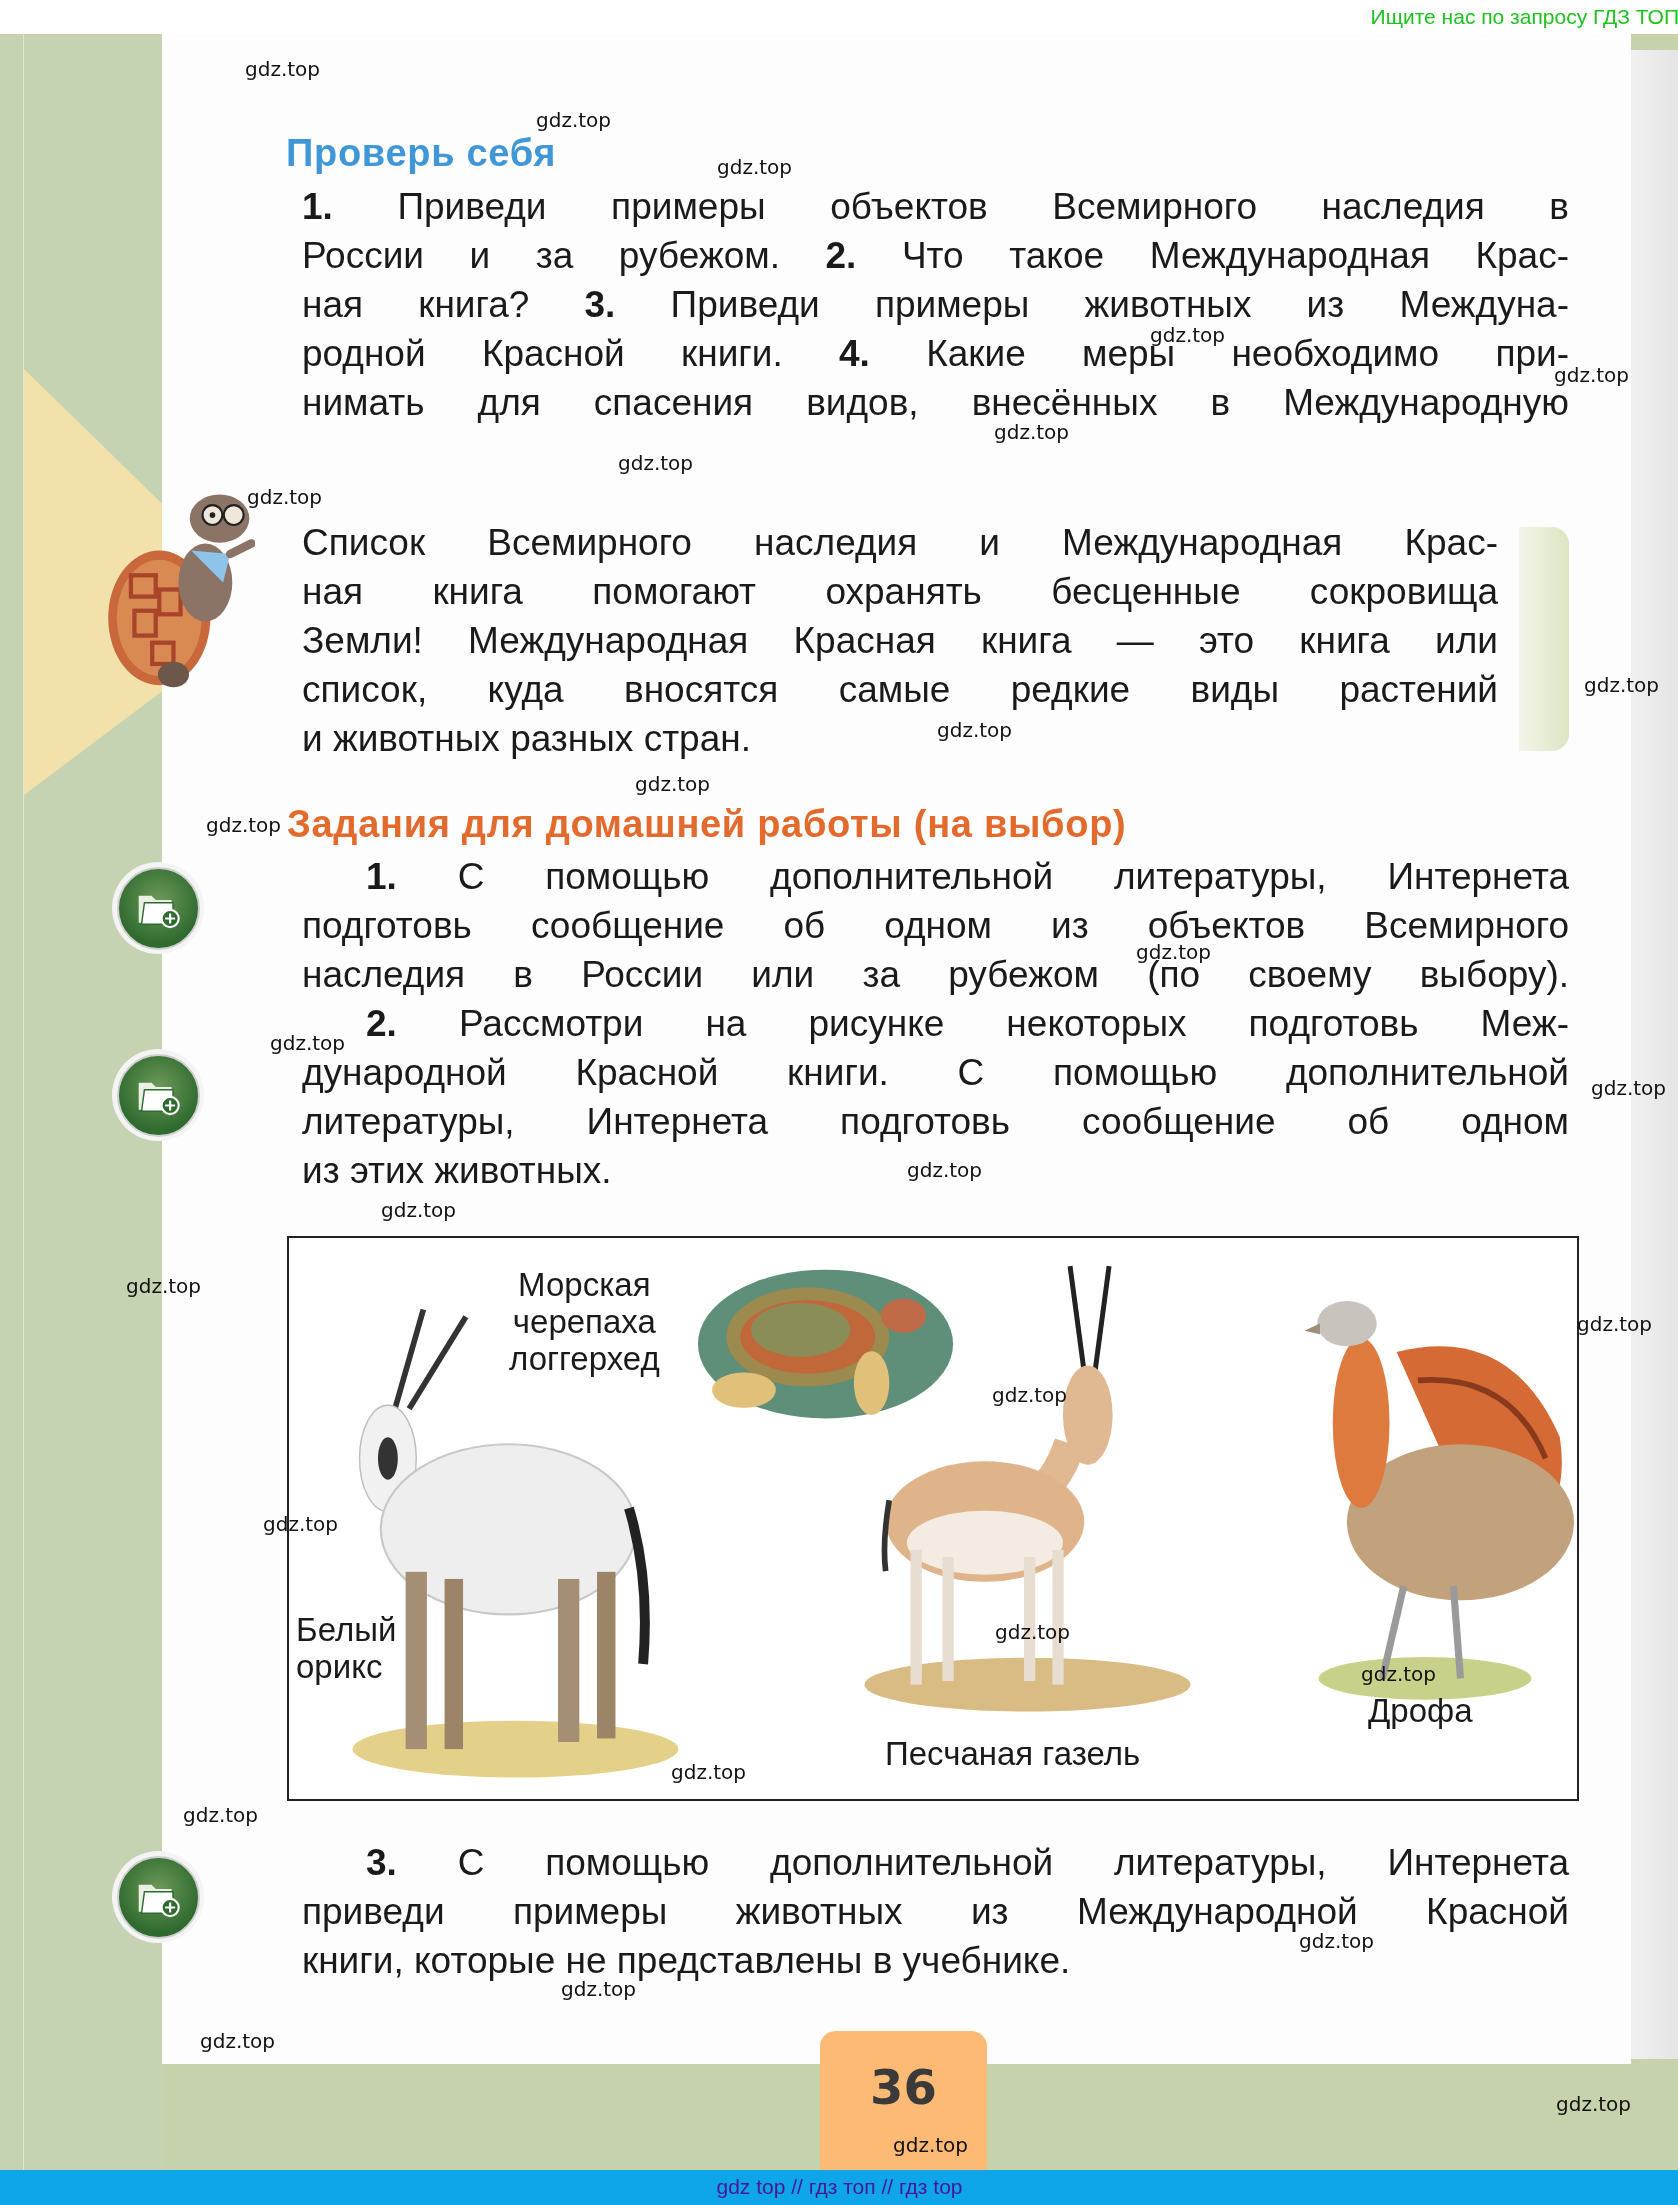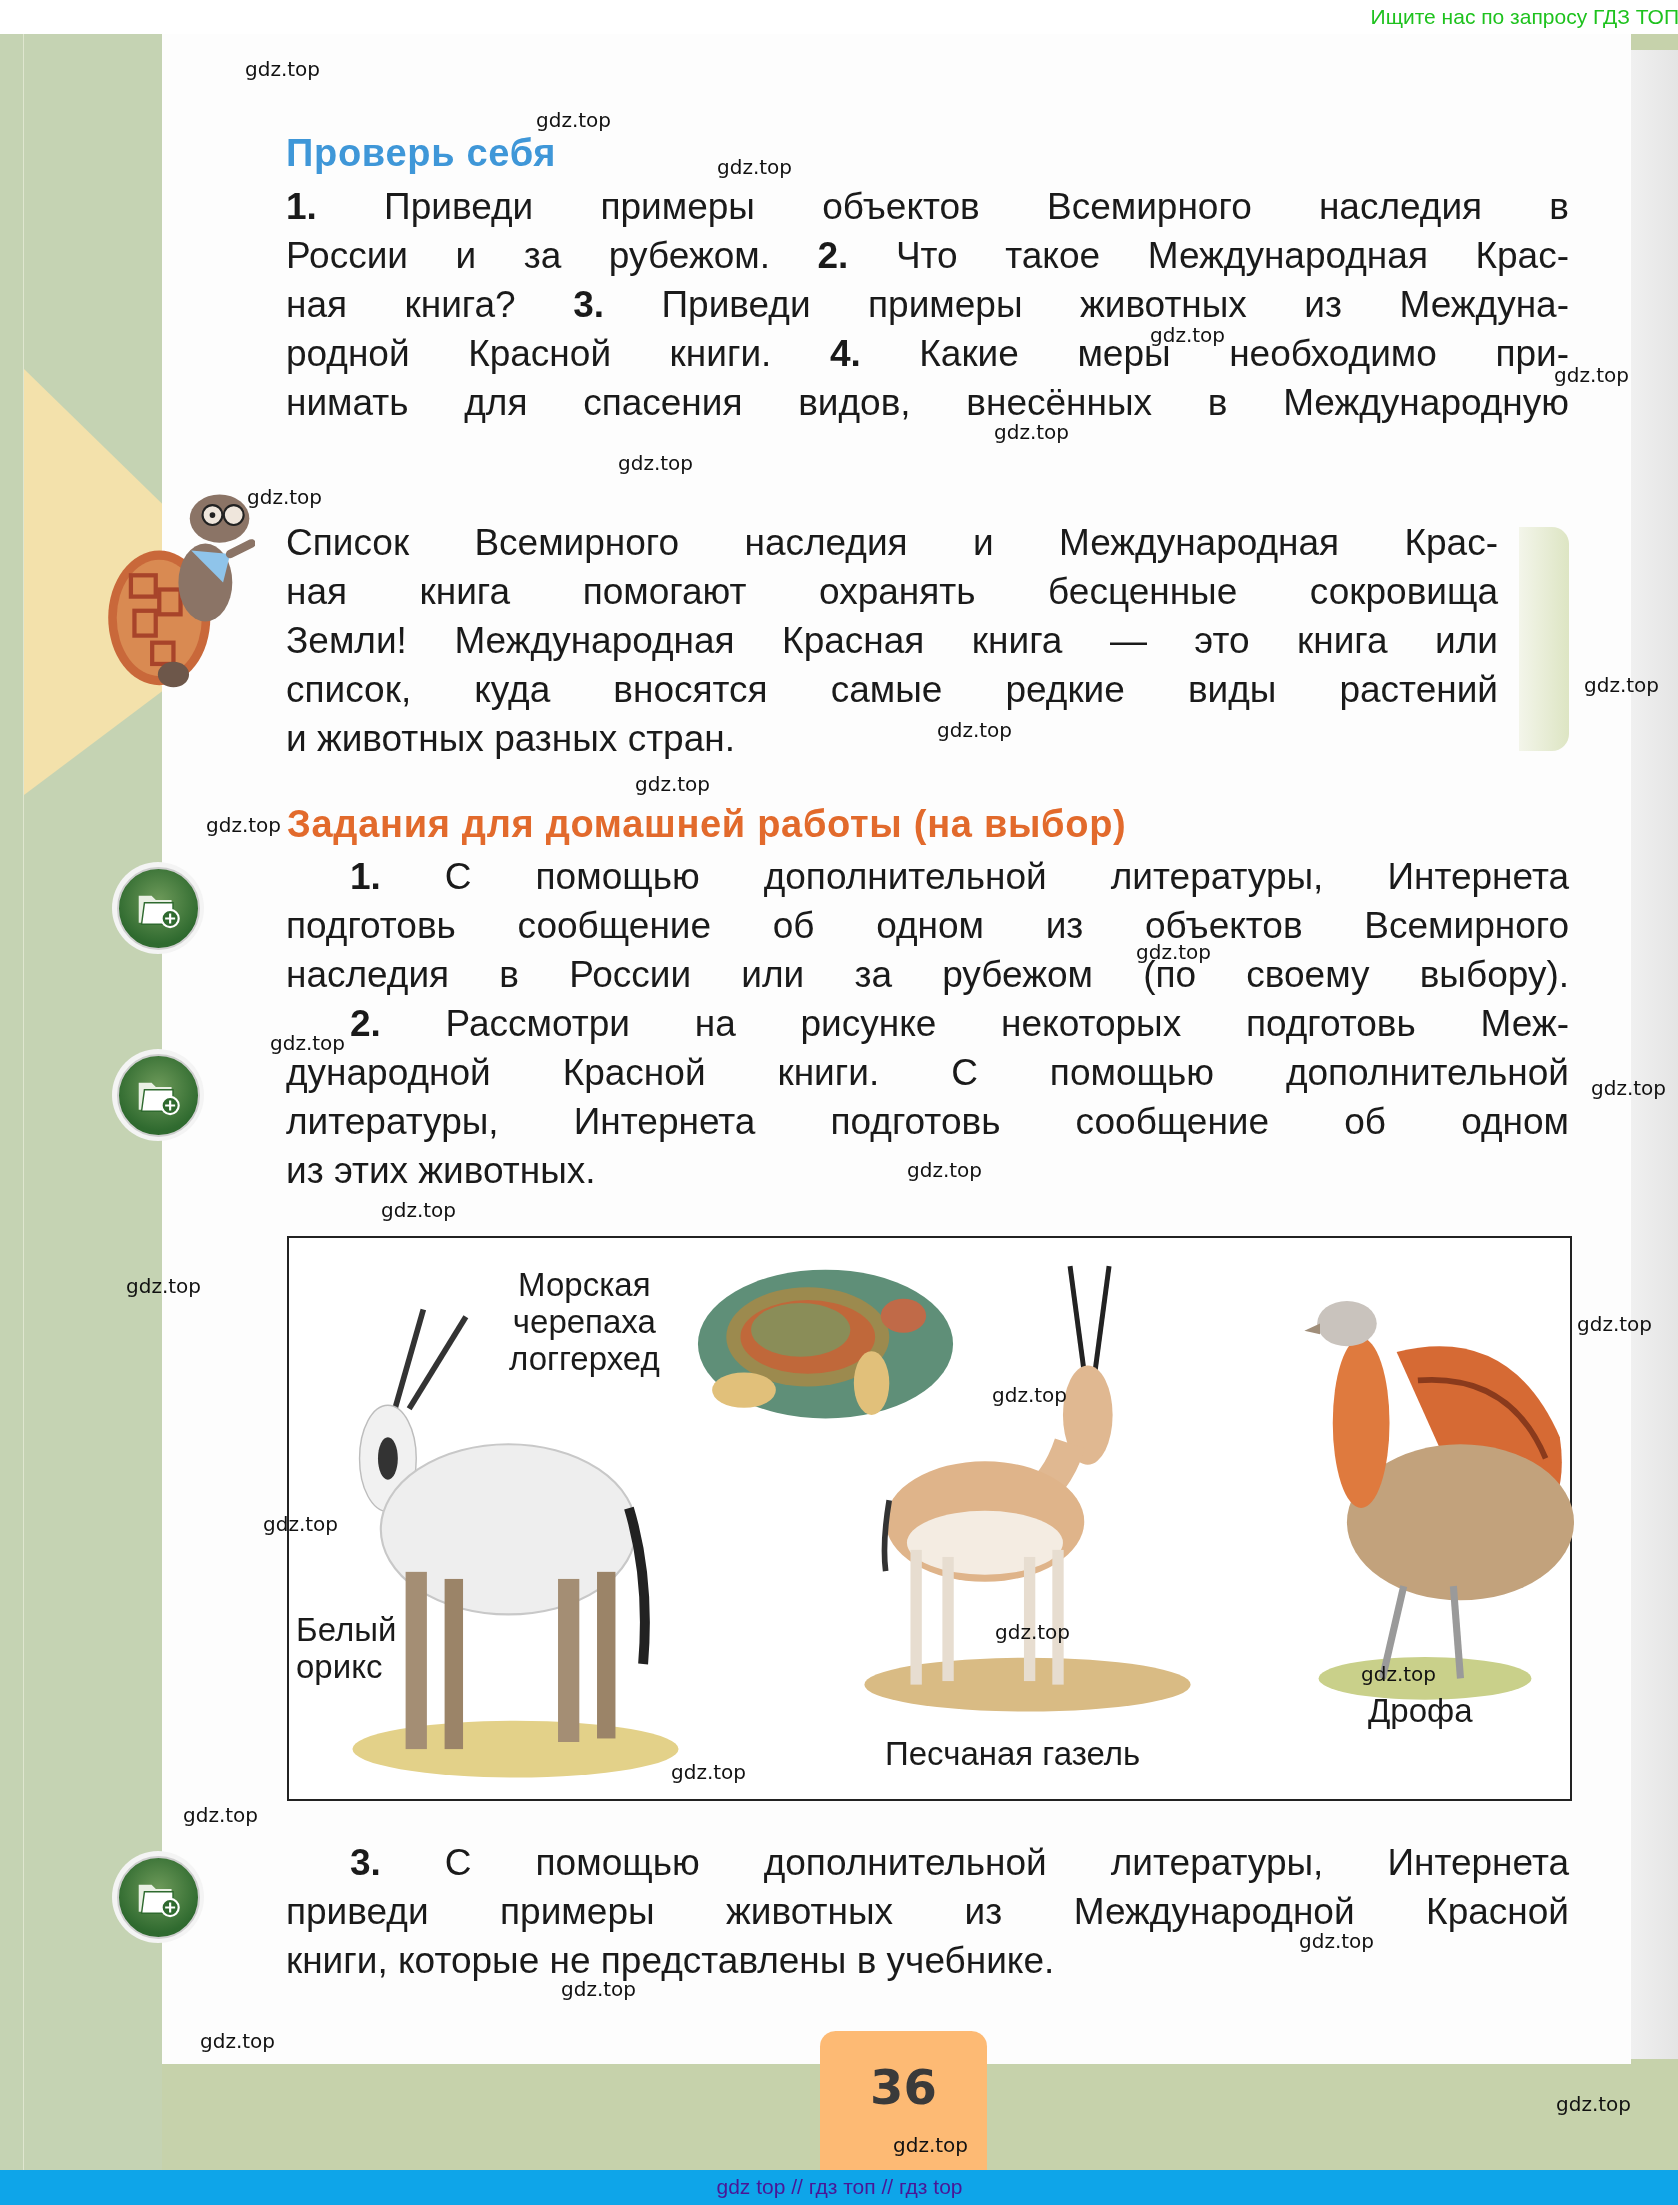--- a/index.html
+++ b/index.html
@@ -51,40 +51,40 @@
     position:absolute; font-weight:bold; font-size:38px; letter-spacing:0.7px;
     white-space:nowrap;
   }
   .blue { color:#3f97d8; }
   .orange { color:#e26a2c; }
   .para {
     position:absolute; font-size:37px; line-height:49px; color:#1a1a1a;
     text-align:justify; text-align-last:auto;
   }
   .para b { font-weight:bold; }
-  .para .line { display:block; text-align:justify; text-align-last:justify; white-space:nowrap; }
+  .para .line { display:block; text-align:justify; text-align-last:justify; white-space:nowrap;margin-left:16px; }
   .para .line.last { text-align-last:left; }
   .watermark {
     position:absolute; font-size:20px; color:#111; white-space:nowrap;
     font-family:"DejaVu Sans", sans-serif;
   }
   .task-icon {
     position:absolute; width:92px; height:92px; border-radius:50%;
     background:#f4f4f4;
     display:flex; align-items:center; justify-content:center;
   }
   .task-icon .inner {
     width:79px; height:79px; border-radius:50%;
     background:radial-gradient(circle at 50% 40%,#6e9a5a,#2f6a2f 70%);
     border:2.1px solid #cfcfcf;
     display:flex; align-items:center; justify-content:center;
   }
   .figure-box {
     position:absolute; left:287px; top:1236px; width:1281px; height:561px;
-    border:2.8px solid #222; background:#ffffff;
+    border:2.8px solid #222; background:#ffffff;padding-left:7px;
   }
   .fig-label {
     position:absolute; font-size:33px; color:#1a1a1a; line-height:37px; white-space:nowrap;
   }
   .page-num-tab {
     position:absolute; left:820px; top:2031px; width:167px; height:139px;
     background:#fdba74; border-radius:15.6px 15.6px 0 0;
   }
   .page-num {
     position:absolute; left:0; top:28px; width:167px; text-align:center;

